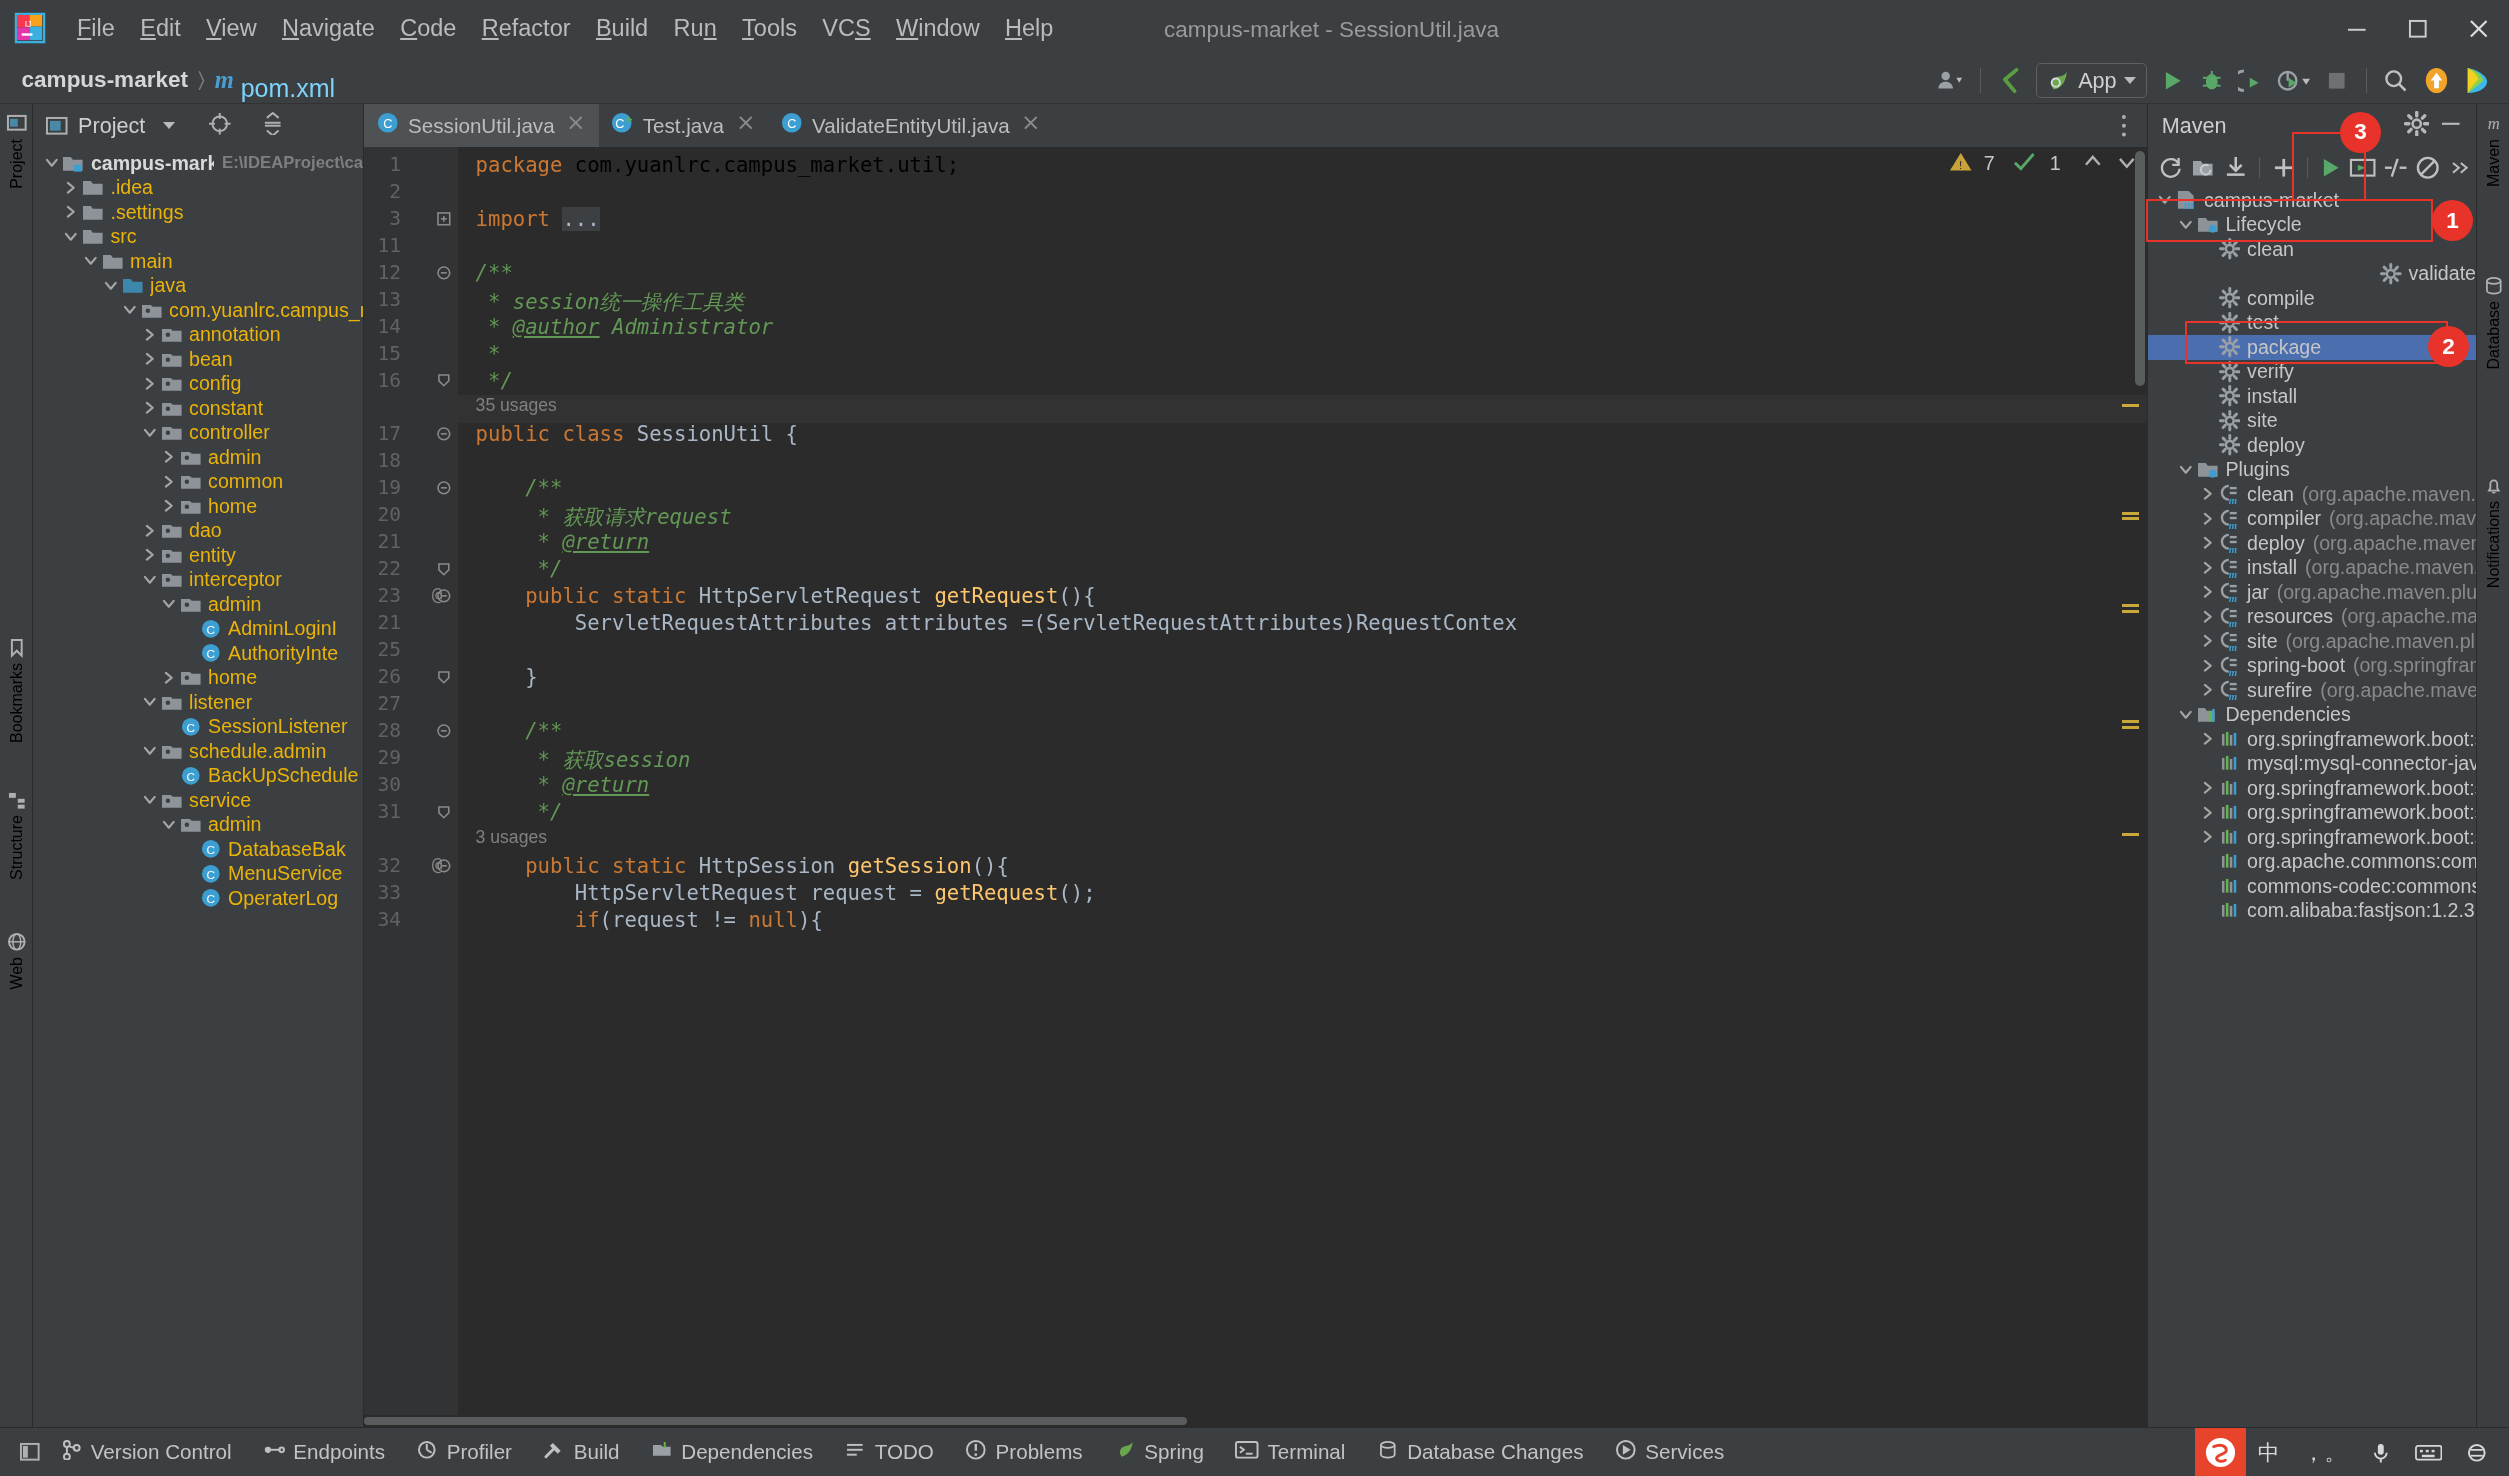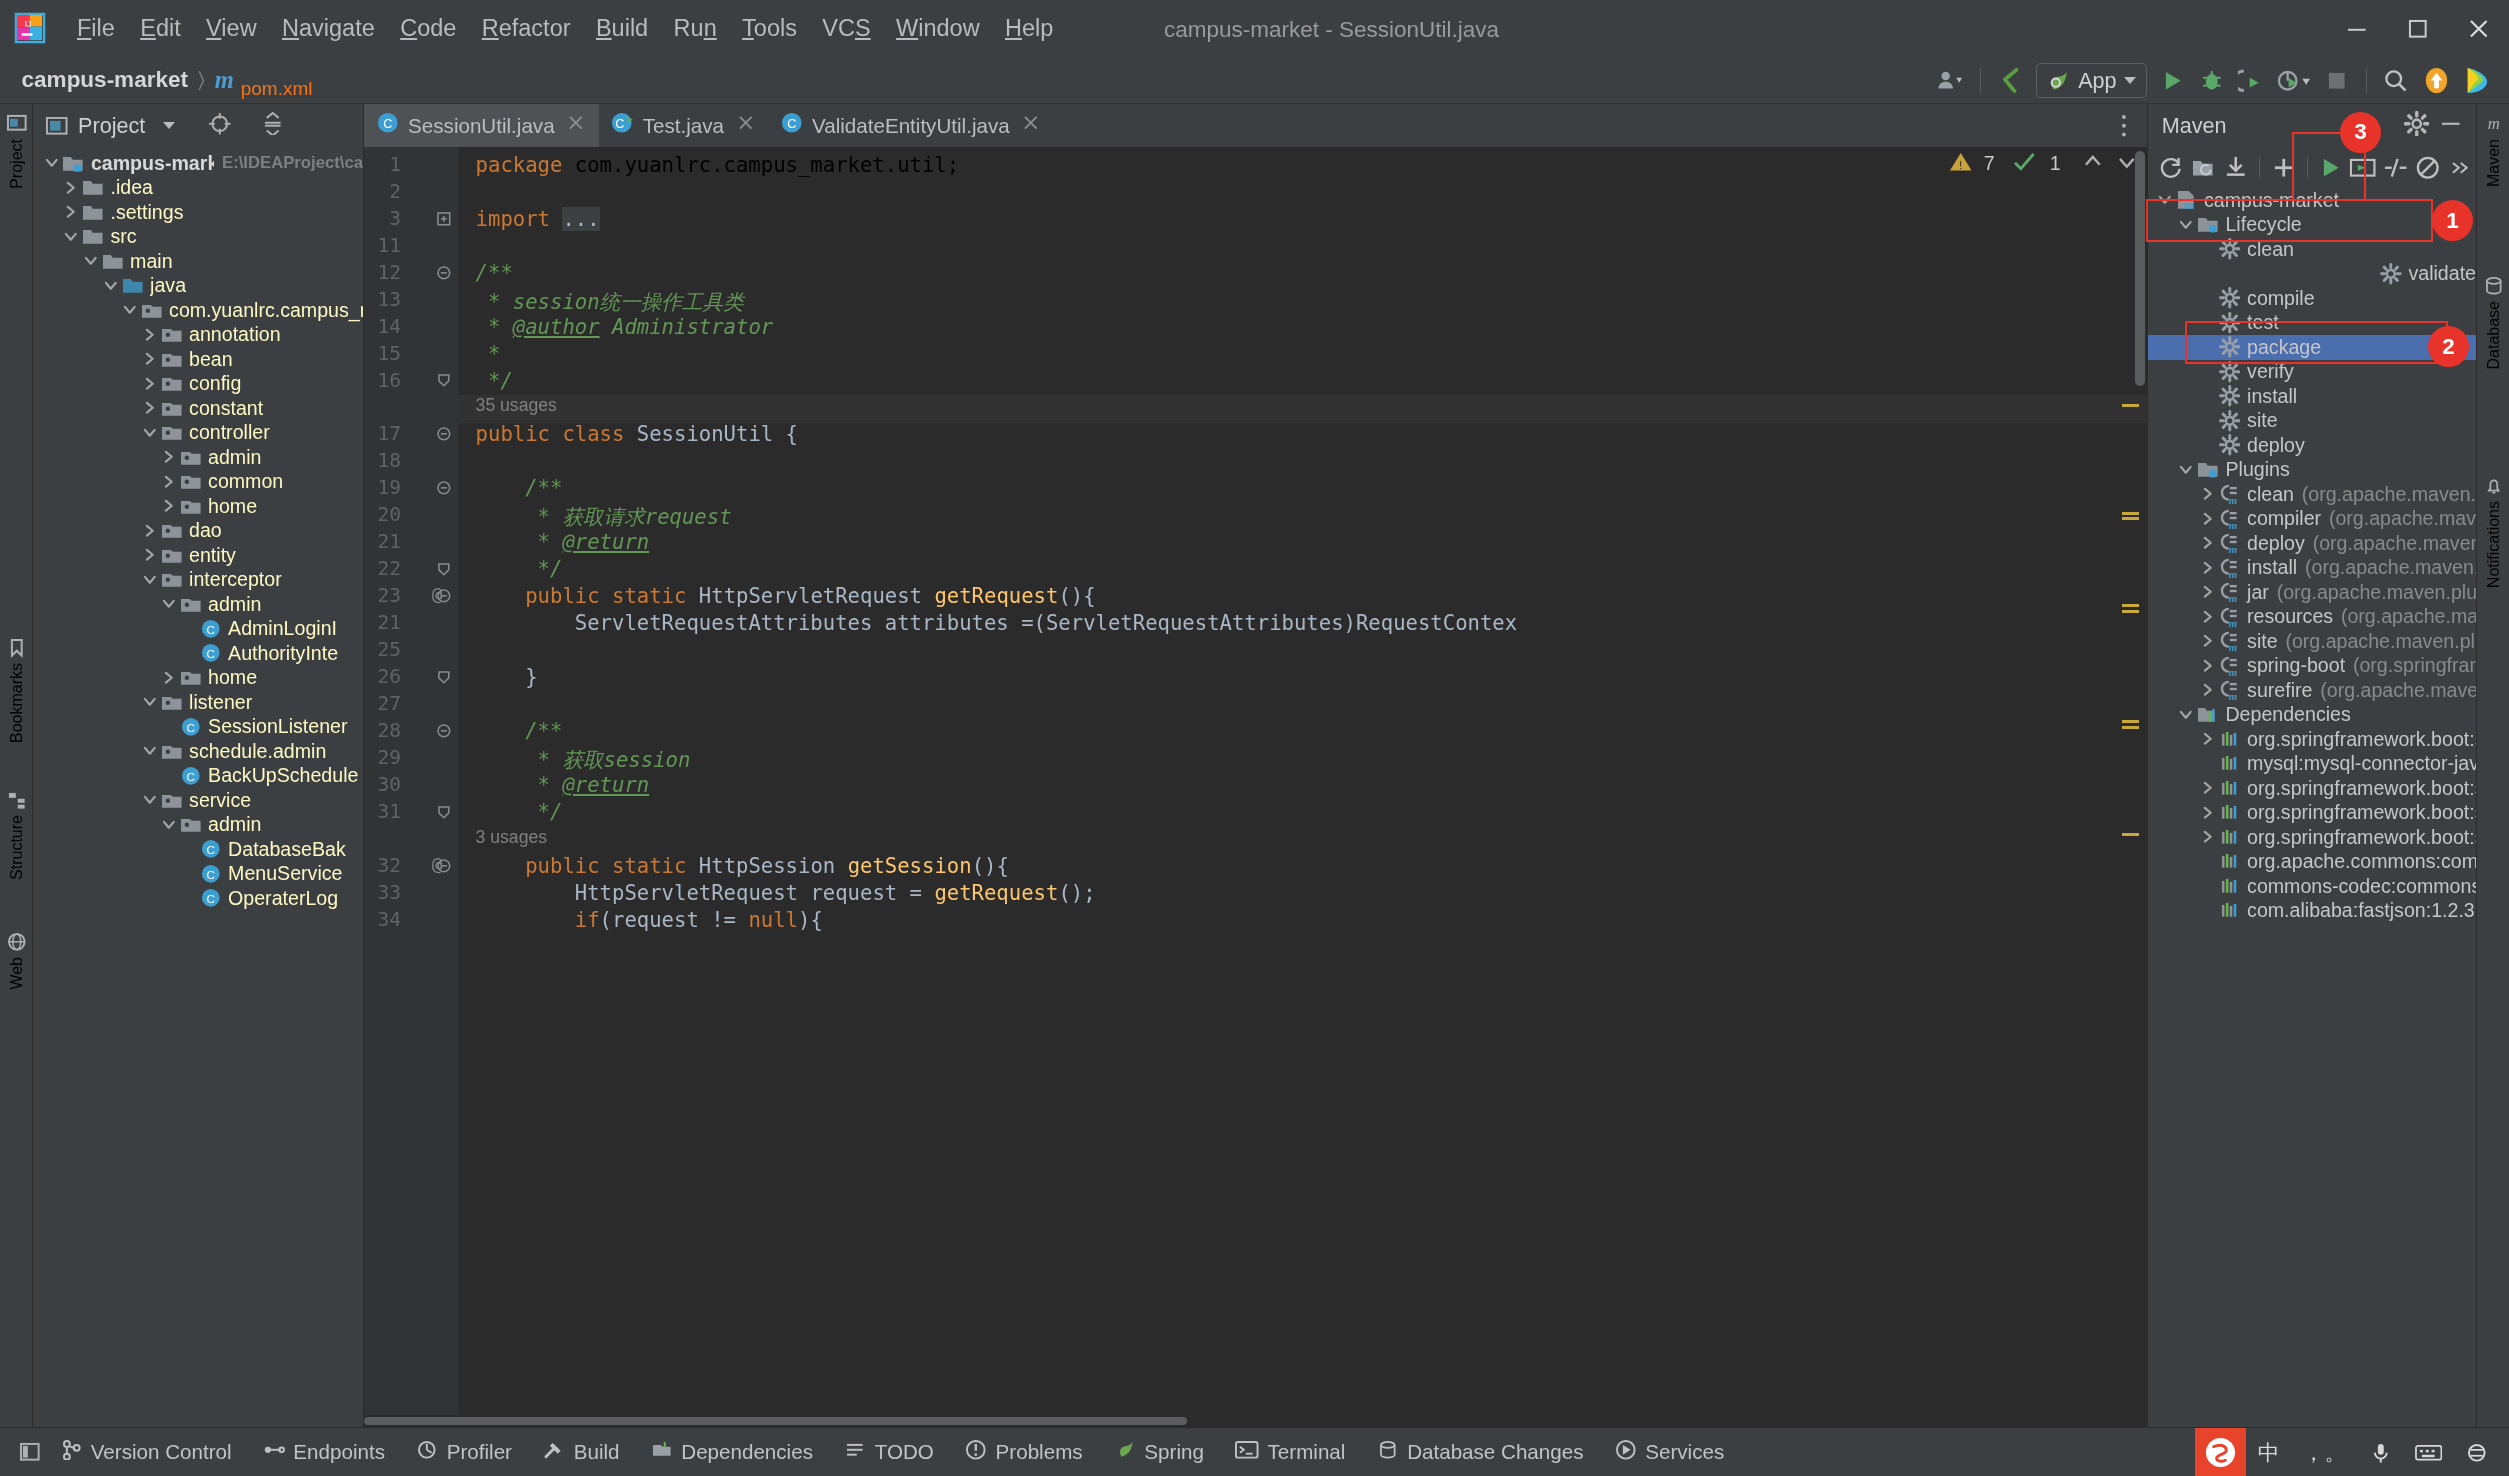--- a/index.html
+++ b/index.html
@@ -33,21 +33,21 @@
 
   
   .navbar {
     height: 47px; background: #3c3f41; display:flex; align-items:center;
     padding-left: 21.6px; flex: 0 0 47px; position: relative;
     border-bottom: 1px solid #323232;
   }
   .crumb-proj { color: #d6d6d6; font-size: 22.5px; font-weight: bold; }
   .crumb-sep { color: #7a7a7a; font-size: 21.6px; margin: 0 9.8px; }
   .m-glyph { color: #4a9ed4; font-size: 24.5px; font-style: italic; font-weight: bold; font-family: "Liberation Serif", serif; margin-right:6.9px;}
-  .crumb-file { color: #f97316; font-size: 19px; margin-top: 17px; }
+  .crumb-file { color: #7dd3fc; font-size: 25px; margin-top: 17px; }
 
   .tb-right { position:absolute; right: 11.8px; top: 0; height: 47px; display:flex; align-items:center; gap: 0px;}
   .tb-btn { height: 39px; min-width: 39px; display:flex; align-items:center; justify-content:center; padding: 0 5.9px; }
   .tb-sep { width:1px; height: 25.5px; background:#5a5a5a; margin: 0 9.8px; }
   .runcfg {
     display:flex; align-items:center; gap: 7.8px; border: 1px solid #5e6164; border-radius: 4.9px;
     height: 35px; padding: 0 9.8px 0 7.8px; margin: 0 5.9px;
   }
   .runcfg-label { color: #d0d0d0; font-size: 21.6px; }
   .caret-d { width:0;height:0;border-left:6.9px solid transparent;border-right:6.9px solid transparent;border-top:7.8px solid #bbb; }
@@ -63,21 +63,21 @@
   .rail-v { writing-mode: vertical-rl; transform: rotate(180deg); }
   .rail-item { position:absolute; left:2px; width:29px; display:flex; flex-direction:column; align-items:center; gap:5.9px; }
 
   
   .proj-panel { width: 331px; flex: 0 0 331px; background:#3c3f41; display:flex; flex-direction:column; border-right:1px solid #2b2b2b;}
   .proj-head { height: 43px; display:flex; align-items:center; padding-left: 11.8px; gap: 9.8px; }
   .proj-title { color: #cfcfcf; font-size: 21.6px; }
   .proj-head-ico { display:flex; align-items:center; }
   .proj-tree { flex:1; overflow:hidden; padding-top: 3.9px; position:relative; }
   .tnode {
-    display:flex; align-items:center; height: 24.5px; font-size: 19.6px; color:#fef9c3;
+    display:flex; align-items:center; height: 24.5px; font-size: 19.6px; color:#eab308;
     white-space:nowrap; position:relative;
   }
   .tnode.bold { font-weight: bold; color:#d9d9d9; }
   .tw { width:21.6px; flex:0 0 21.6px; display:flex; align-items:center; justify-content:center; }
   .ticon { width:21.6px; flex:0 0 21.6px; margin-right:6.9px; display:flex; align-items:center; }
   .tlabel { overflow:hidden; }
   .tpath { color:#7f7f7f; font-size:16.7px; margin-left:7.8px; }
 
   
   .editor-col { flex:1; display:flex; flex-direction:column; min-width:0; background:#2b2b2b; }

